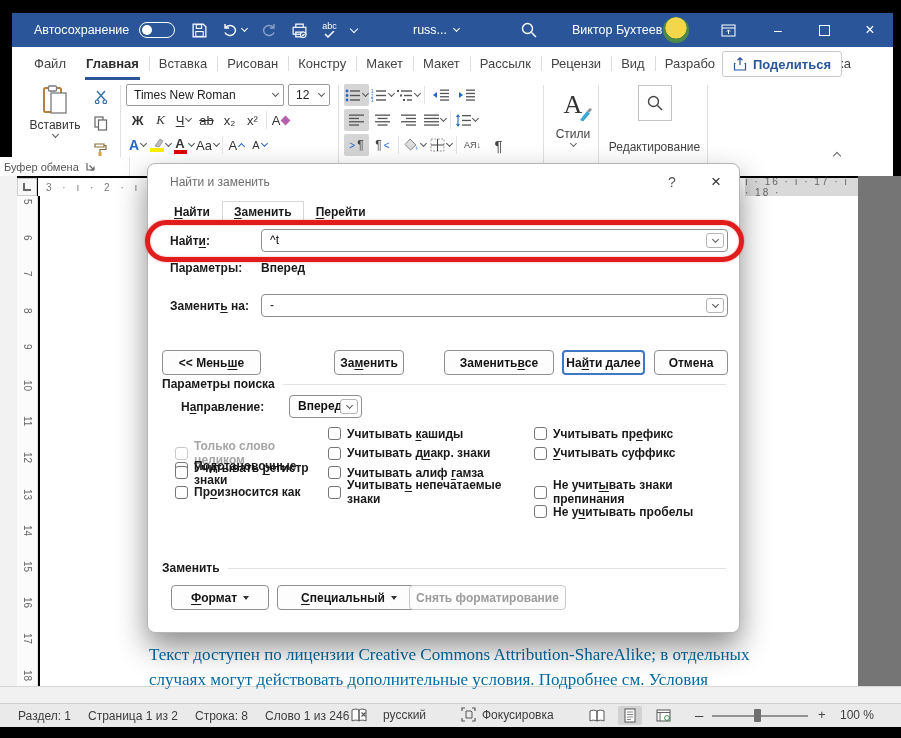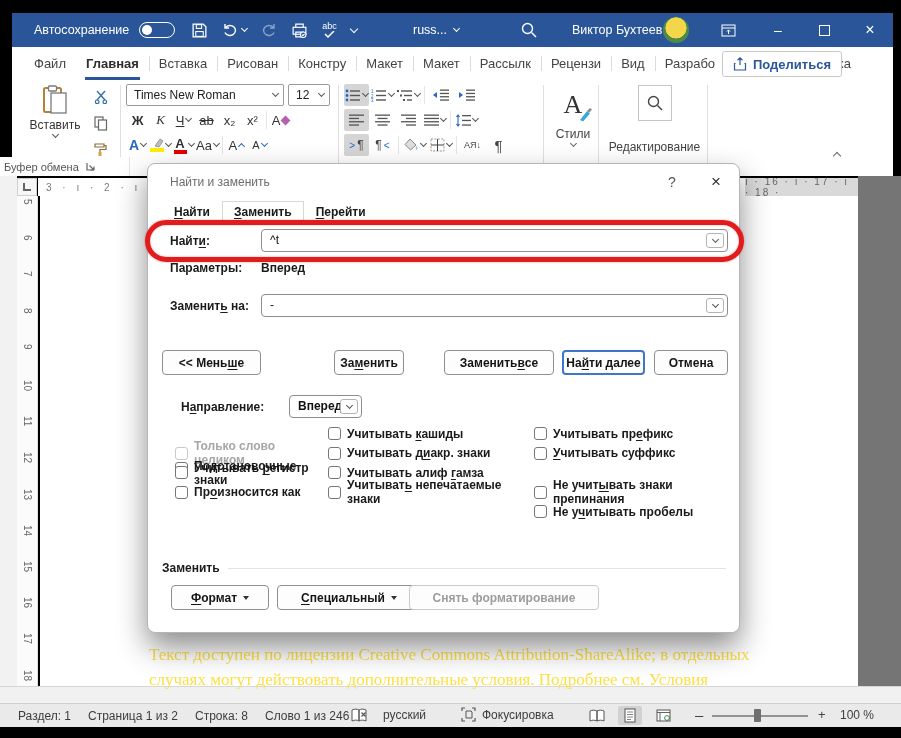--- a/index.html
+++ b/index.html
@@ -45,21 +45,21 @@
 #corner i{display:block;width:8px;height:8px;border-left:2px solid #666;border-bottom:2px solid #666}
 #hruler{left:38px;top:178px;width:820px;height:18px;background:#fff;font-size:10px;color:#7a7a7a;overflow:hidden}
 #hruler .mR{position:absolute;left:707px;top:0;width:113px;height:18px;background:#d9d9d9;color:#666;display:flex;align-items:center;justify-content:center;letter-spacing:2px}
 #hruler .mL{position:absolute;left:8px;top:0;height:18px;display:flex;align-items:center;letter-spacing:4px}
 #gutter{left:0;top:176px;width:17px;height:510px;background:#f2f2f2}
 #vruler{left:17px;top:196px;width:21px;height:490px;background:#fbfbfb;border-right:1px solid #e2e2e2}
 .vnum{position:absolute;left:4px;width:12px;height:12px;font-size:10px;color:#666;transform:rotate(90deg)}
 #page{left:40px;top:196px;width:818px;height:490px;background:#fff}
 #backdrop{left:858px;top:176px;width:43px;height:510px;background:#757575}
 #hscroll{left:0;top:686px;width:901px;height:17px;background:#f1f1f1;border-top:1px solid #d6d6d6}
-.docline{position:absolute;left:149px;font-family:"Liberation Serif",serif;font-size:17px;color:#fde047;white-space:nowrap}
+.docline{position:absolute;left:149px;font-family:"Liberation Serif",serif;font-size:17px;color:#0369a1;white-space:nowrap}
 
 #dialog{left:147px;top:163px;width:593px;height:470px;background:#fff;border:1px solid #b5b5b5;border-radius:8px;box-shadow:0 14px 30px rgba(0,0,0,.45);z-index:50;font-size:12px;color:#1a1a1a}
 #dialog .dt{position:absolute;left:22px;top:11px;color:#6d6d6d;font-size:12px}
 .dctrl{position:absolute;top:7px;width:24px;height:22px;display:flex;align-items:center;justify-content:center;color:#555;font-size:14px}
 #dtabs{position:absolute;left:14px;right:14px;top:37px;height:23px;display:flex;border-bottom:1px solid #d8d8d8}
 .dtab{padding:3px 11px;font-weight:600;color:#1a1a1a;border:1px solid transparent;white-space:nowrap}
 .dtab.active{background:#fff;border-color:#d8d8d8;border-bottom-color:#fff;margin-bottom:-1px}
 #oval{position:absolute;left:-3px;top:56px;width:599px;height:42px;border:5px solid #e11c1c;border-radius:24px;pointer-events:none;z-index:9;box-shadow:0 0 2px rgba(225,28,28,.5),inset 0 0 2px rgba(225,28,28,.5)}
 .dlabel{position:absolute;font-weight:600}
 .dcombo{position:absolute;height:23px;background:#fff;border:1px solid #8d8d8d;border-radius:4px}
@@ -507,20 +507,24 @@
           <span class="chev sm"></span>
         </span>
     </span>
 
     <span class="pbtn" style="left:14px;top:186px;width:99px">&lt;&lt; Мень<u>ш</u>е</span>
     <span class="pbtn" style="left:186px;top:186px;width:70px">За<u>м</u>енить</span>
     <span class="pbtn" style="left:296px;top:186px;width:110px">Заменить <u>в</u>се</span>
     <span class="pbtn default" style="left:414px;top:186px;width:83px">На<u>й</u>ти далее</span>
     <span class="pbtn" style="left:506px;top:186px;width:74px">Отмена</span>
 
+    <div class="grpline" style="top:213px">
+      <span>Параметры поиска</span>
+        <i></i>
+    </div>
     <span class="dlabel" style="left:33px;top:236px">Н<u>а</u>правление:</span>
     <span class="dcombo" style="left:141px;top:231px;width:73px">
       <span class="v" style="font-weight:600">Вперед</span>
       <span class="dd">
           <span class="chev sm"></span>
         </span>
     </span>
 
     <div id="search-grid">
         <div class="cb" style="grid-area: 1 / 1; margin-top: 44px;">
@@ -578,21 +582,21 @@
         <i></i>
     </div>
     <span class="pbtn" style="left:23px;top:421px;width:98px">
         <span><u>Ф</u>ормат</span>
         <span class="tri"></span>
       </span>
     <span class="pbtn" style="left:129px;top:421px;width:144px">
         <span><u>С</u>пециальный</span>
         <span class="tri"></span>
       </span>
-    <span class="pbtn disabled" style="left:261px;top:421px;width:190px">Снять форматирование</span>
+    <span class="pbtn disabled" style="left:261px;top:421px;width:157px">Снять форматирование</span>
   </div>
 
   <div id="statusbar" class="abs">
     <div id="status-left">
         <span class="sitem">Раздел: 1</span>
         <span class="sitem">Страница 1 из 2</span>
         <span class="sitem">Строка: 8</span>
         <span class="sitem">Слово 1 из 246</span>
       </div>
     <svg class="abs" style="left:351px;top:4px" width="17" height="15" viewBox="0 0 17 15">

